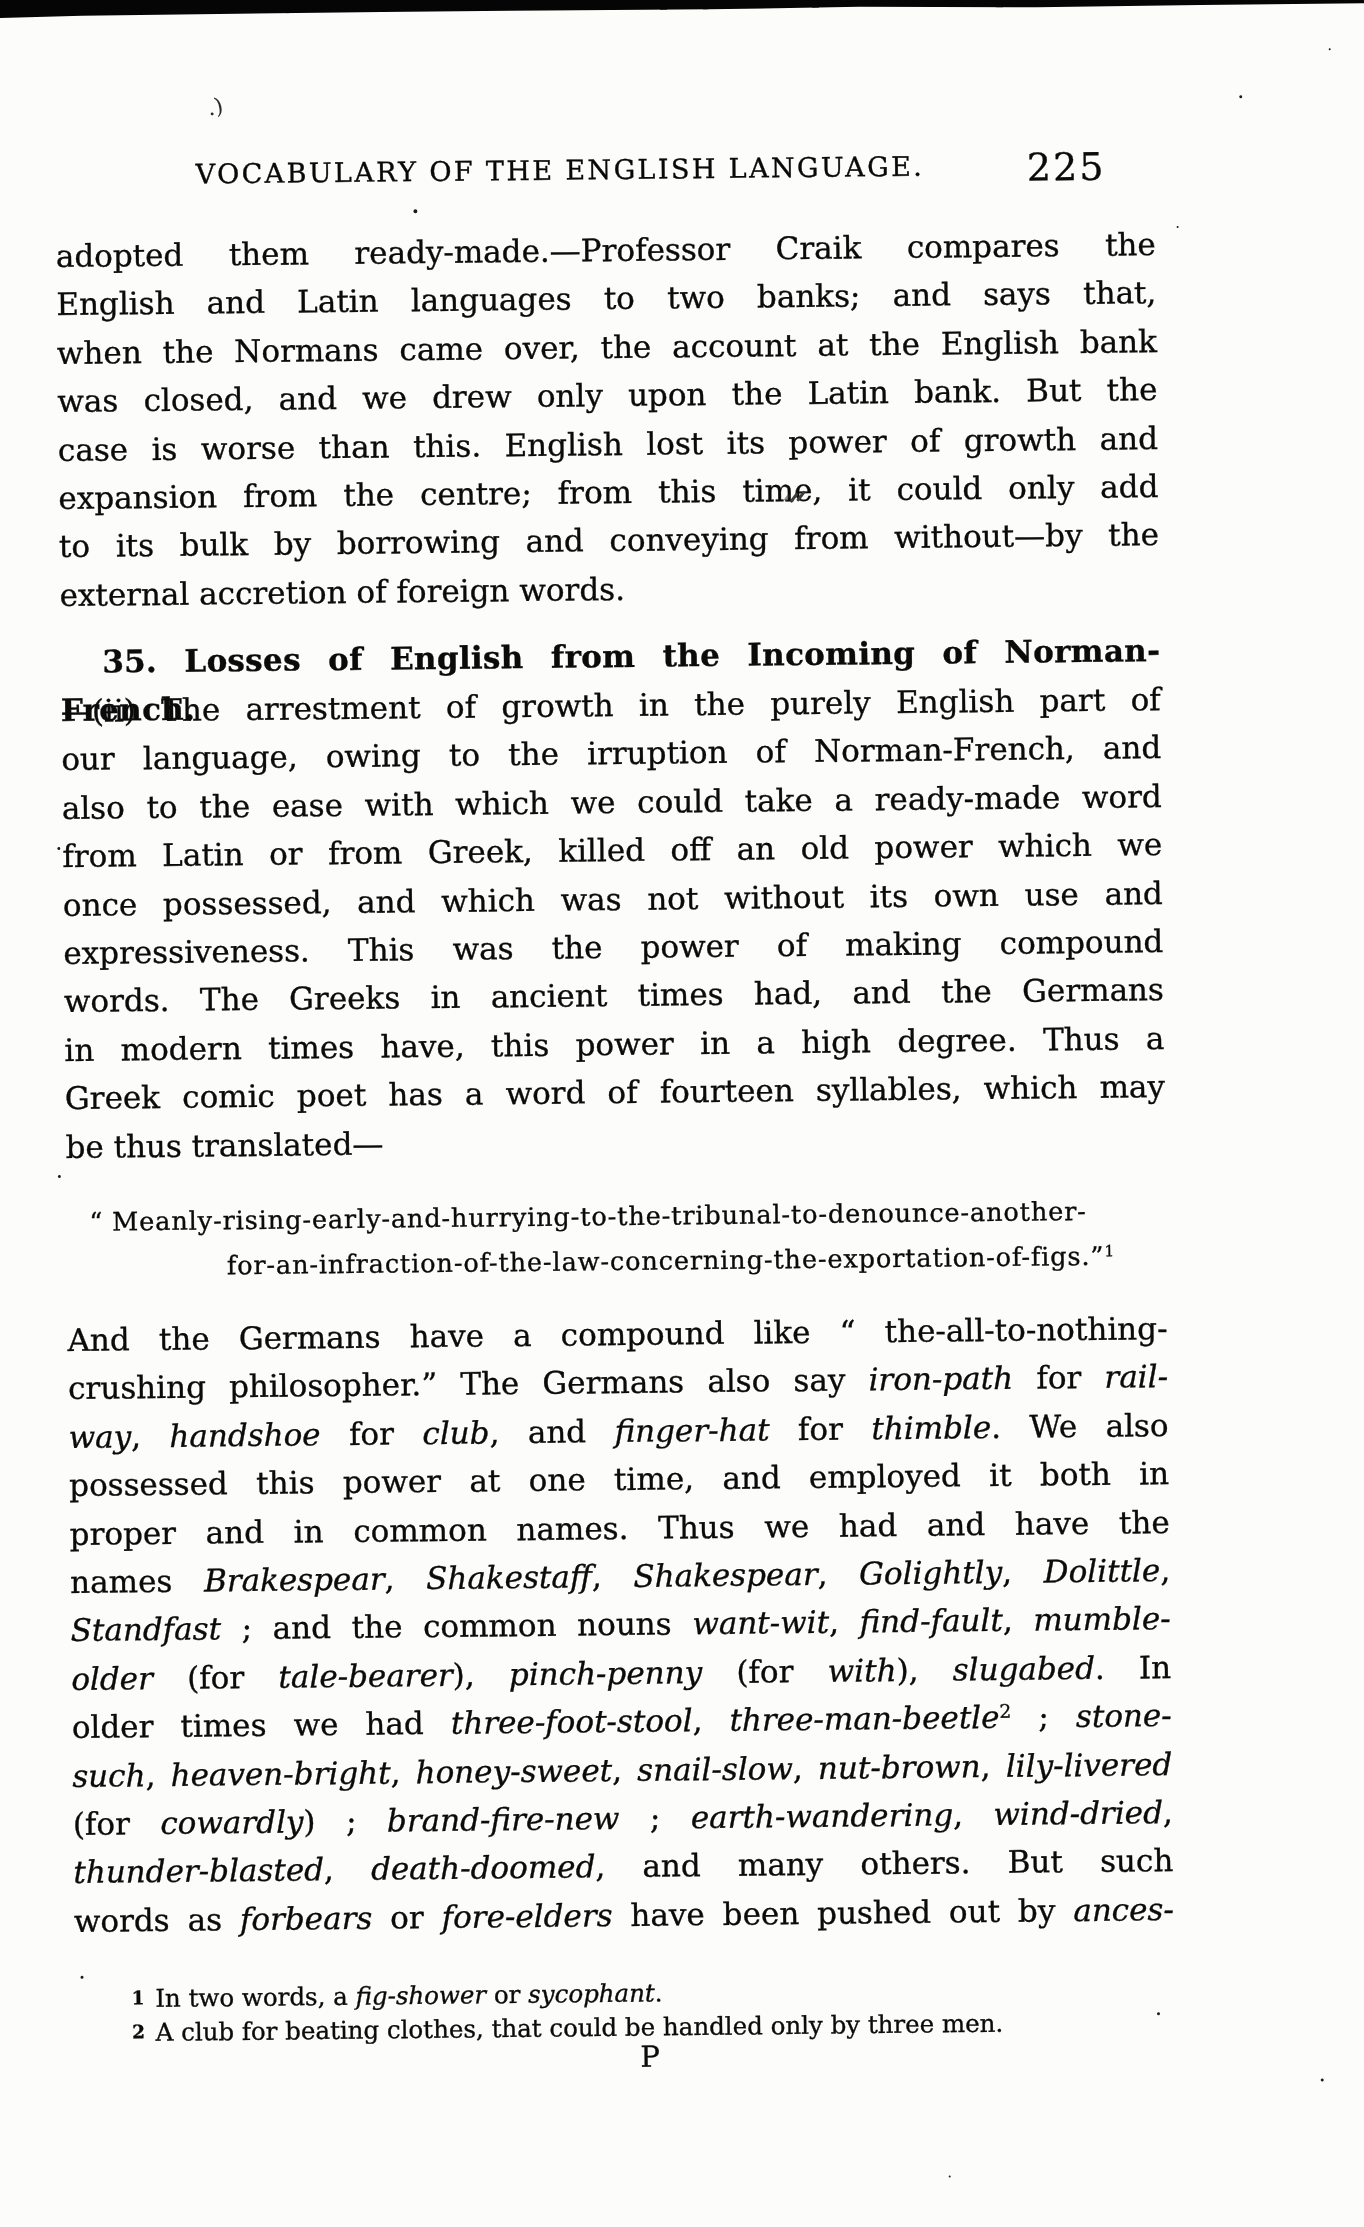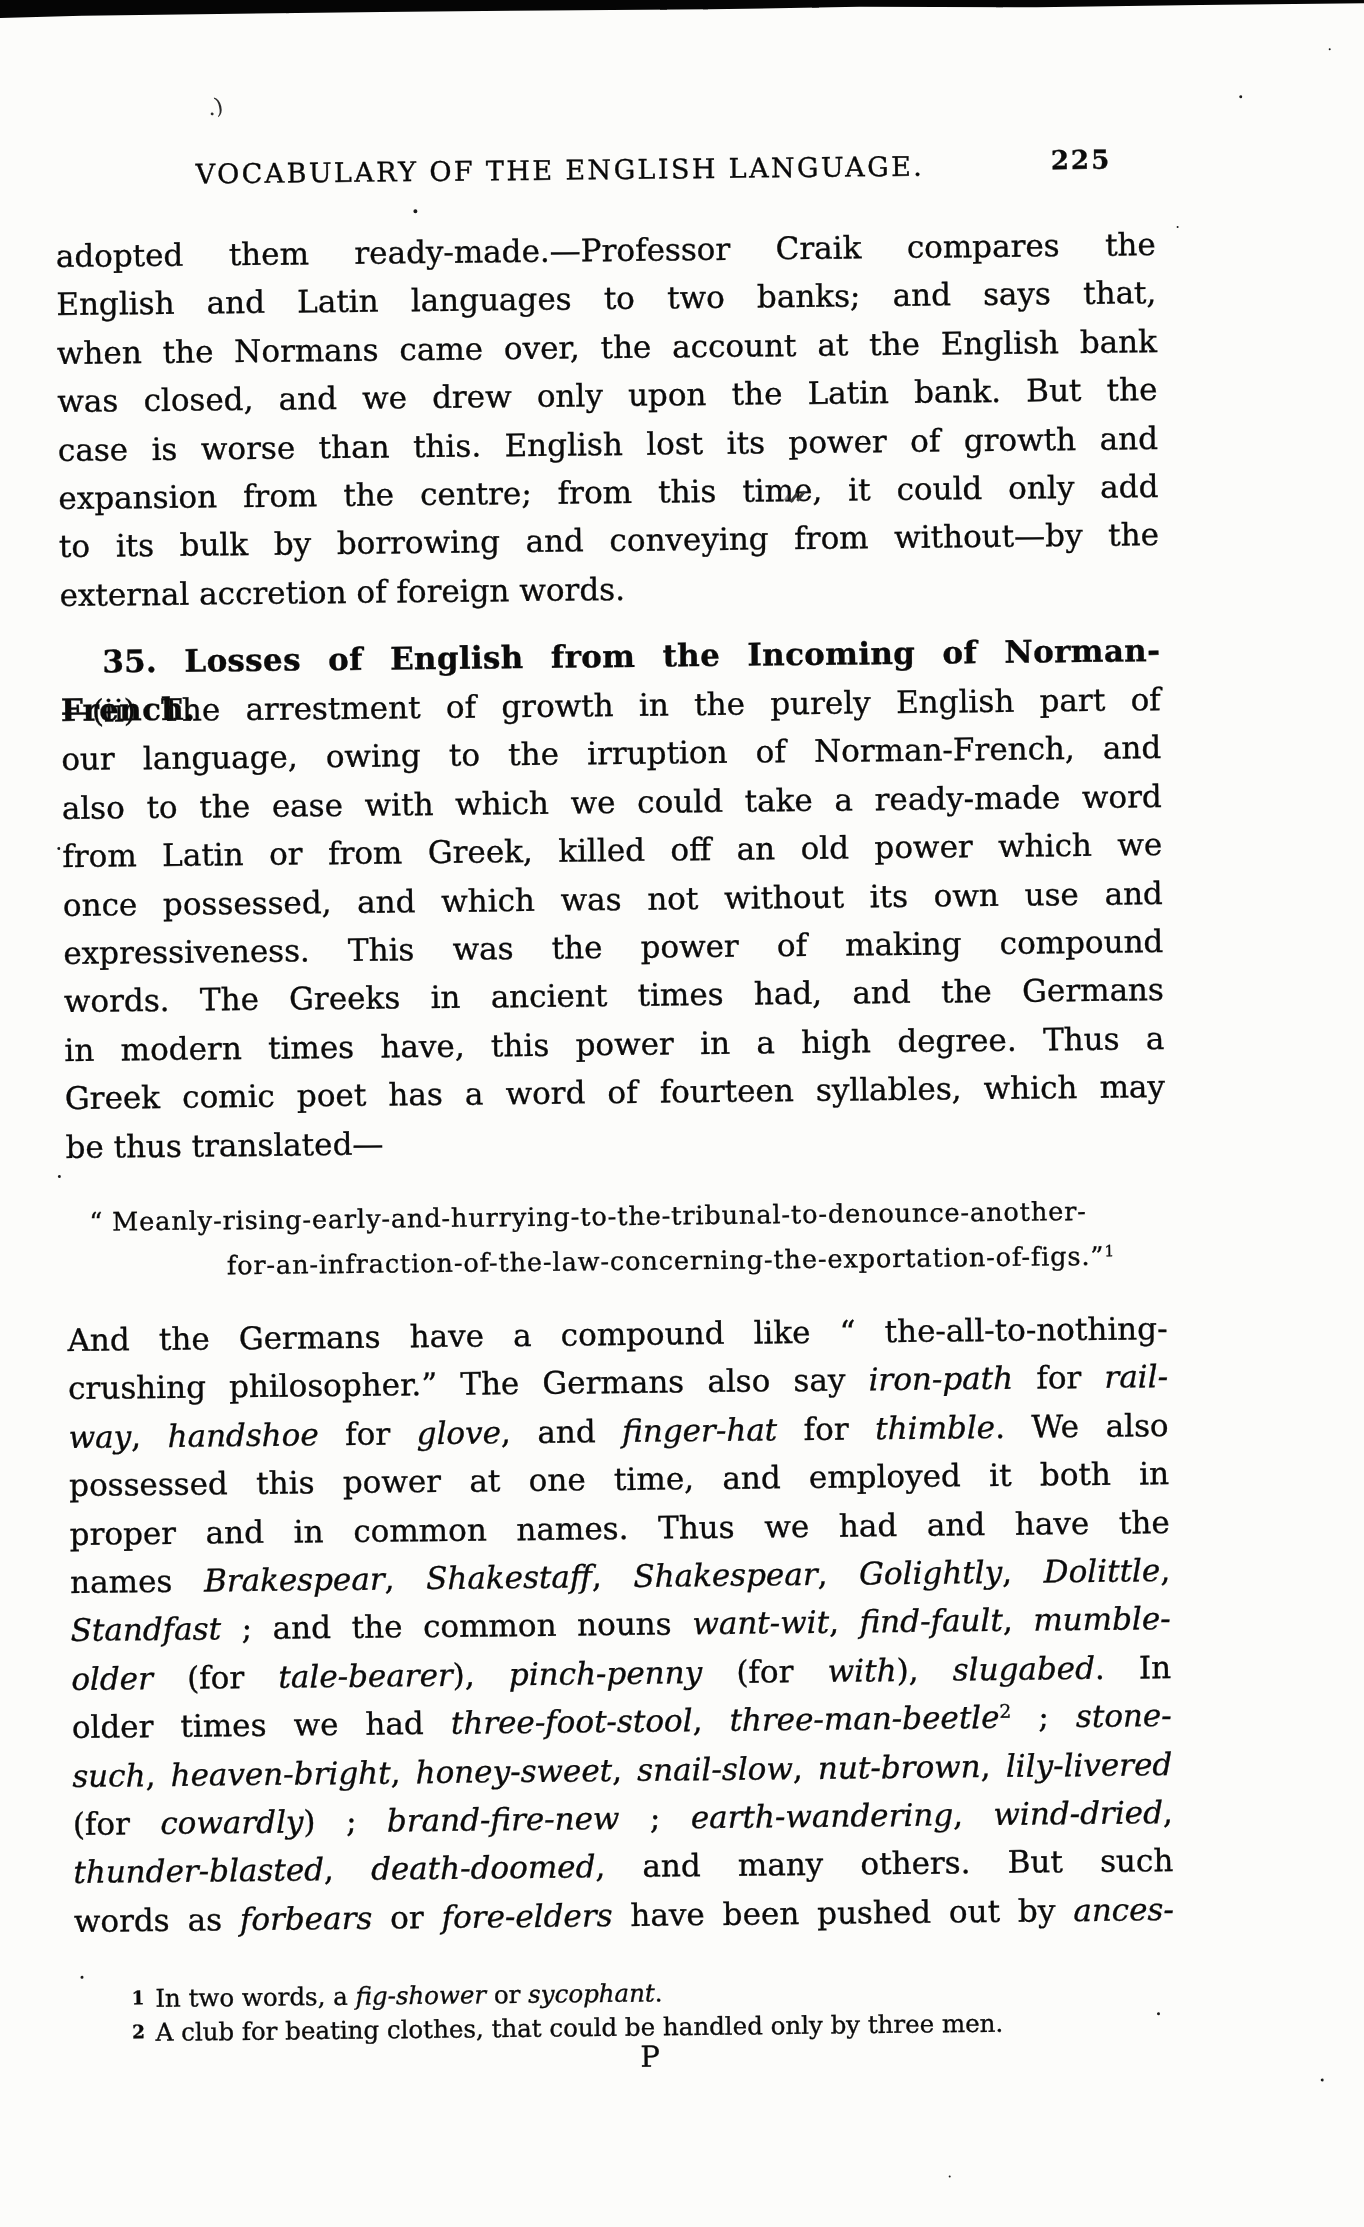--- a/index.html
+++ b/index.html
@@ -25,21 +25,21 @@
   .tilt{
     position:absolute;left:0;top:0;width:1364px;height:2227px;
     transform:rotate(-0.62deg);transform-origin:65px 1100px;
     -webkit-text-stroke:0.35px #0d0d0d;
   }
   .hdr{
     position:absolute;left:150px;top:160px;width:840px;
     text-align:center;font-size:27px;letter-spacing:2.4px;color:#090909;
   }
   .pnum{
-    position:absolute;left:1061px;top:156px;font-size:26px;font-weight:bold;letter-spacing:2px;
+    position:absolute;left:1037px;top:156px;font-size:38px;font-weight:normal;letter-spacing:2px;
   }
   .mark-paren{
     position:absolute;left:218px;top:96px;font-size:22px;color:#2a2a2a;
     transform:rotate(-12deg);-webkit-text-stroke:0;
   }
   .para{position:absolute;left:65px;width:1100px;}
   .p1{top:232px;}
   .heading{top:638px;}
   .p2{top:687px;}
   .quote{left:88px;top:1200px;width:1070px;}
@@ -101,21 +101,21 @@
         <div class="line"><span>Greek comic poet has a word of fourteen syllables, which may</span></div>
         <div class="line nj"><span>be thus translated—</span></div>
       </div>
     <div class="para quote">
         <div class="line nj"><span>“&nbsp;Meanly-rising-early-and-hurrying-to-the-tribunal-to-denounce-another-</span></div>
         <div class="line nj" style="text-indent: 137px;"><span>for-an-infraction-of-the-law-concerning-the-exportation-of-figs.”</span><sup>1</sup></div>
       </div>
     <div class="para p3">
         <div class="line"><span>And the Germans have a compound like “&nbsp;the-all-to-nothing-</span></div>
         <div class="line"><span>crushing philosopher.” The Germans also say </span><span class="it">iron-path</span><span> for </span><span class="it">rail-</span></div>
-        <div class="line"><span class="it">way</span><span>, </span><span class="it">handshoe</span><span> for </span><span class="it">glove</span><span>, and </span><span class="it">finger-hat</span><span> for </span><span class="it">thimble</span><span>. We also</span></div>
+        <div class="line"><span class="it">way</span><span>, </span><span class="it">handshoe</span><span> for </span><span class="it">club</span><span>, and </span><span class="it">finger-hat</span><span> for </span><span class="it">thimble</span><span>. We also</span></div>
         <div class="line"><span>possessed this power at one time, and employed it both in</span></div>
         <div class="line"><span>proper and in common names. Thus we had and have the</span></div>
         <div class="line"><span>names </span><span class="it">Brakespear</span><span>, </span><span class="it">Shakestaff</span><span>, </span><span class="it">Shakespear</span><span>, </span><span class="it">Golightly</span><span>, </span><span class="it">Dolittle</span><span>,</span></div>
         <div class="line"><span class="it">Standfast</span><span> ; and the common nouns </span><span class="it">want-wit</span><span>, </span><span class="it">find-fault</span><span>, </span><span class="it">mumble-</span></div>
         <div class="line"><span class="it">older</span><span> (for </span><span class="it">tale-bearer</span><span>), </span><span class="it">pinch-penny</span><span> (for </span><span class="it">with</span><span>), </span><span class="it">slugabed</span><span>. In</span></div>
         <div class="line"><span>older times we had </span><span class="it">three-foot-stool</span><span>, </span><span class="it">three-man-beetle</span><sup>2</sup><span> ; </span><span class="it">stone-</span></div>
         <div class="line"><span class="it">such</span><span>, </span><span class="it">heaven-bright</span><span>, </span><span class="it">honey-sweet</span><span>, </span><span class="it">snail-slow</span><span>, </span><span class="it">nut-brown</span><span>, </span><span class="it">lily-livered</span></div>
         <div class="line"><span>(for </span><span class="it">cowardly</span><span>) ; </span><span class="it">brand-fire-new</span><span> ; </span><span class="it">earth-wandering</span><span>, </span><span class="it">wind-dried</span><span>,</span></div>
         <div class="line"><span class="it">thunder-blasted</span><span>, </span><span class="it">death-doomed</span><span>, and many others. But such</span></div>
         <div class="line"><span>words as </span><span class="it">forbears</span><span> or </span><span class="it">fore-elders</span><span> have been pushed out by </span><span class="it">ances-</span></div>

